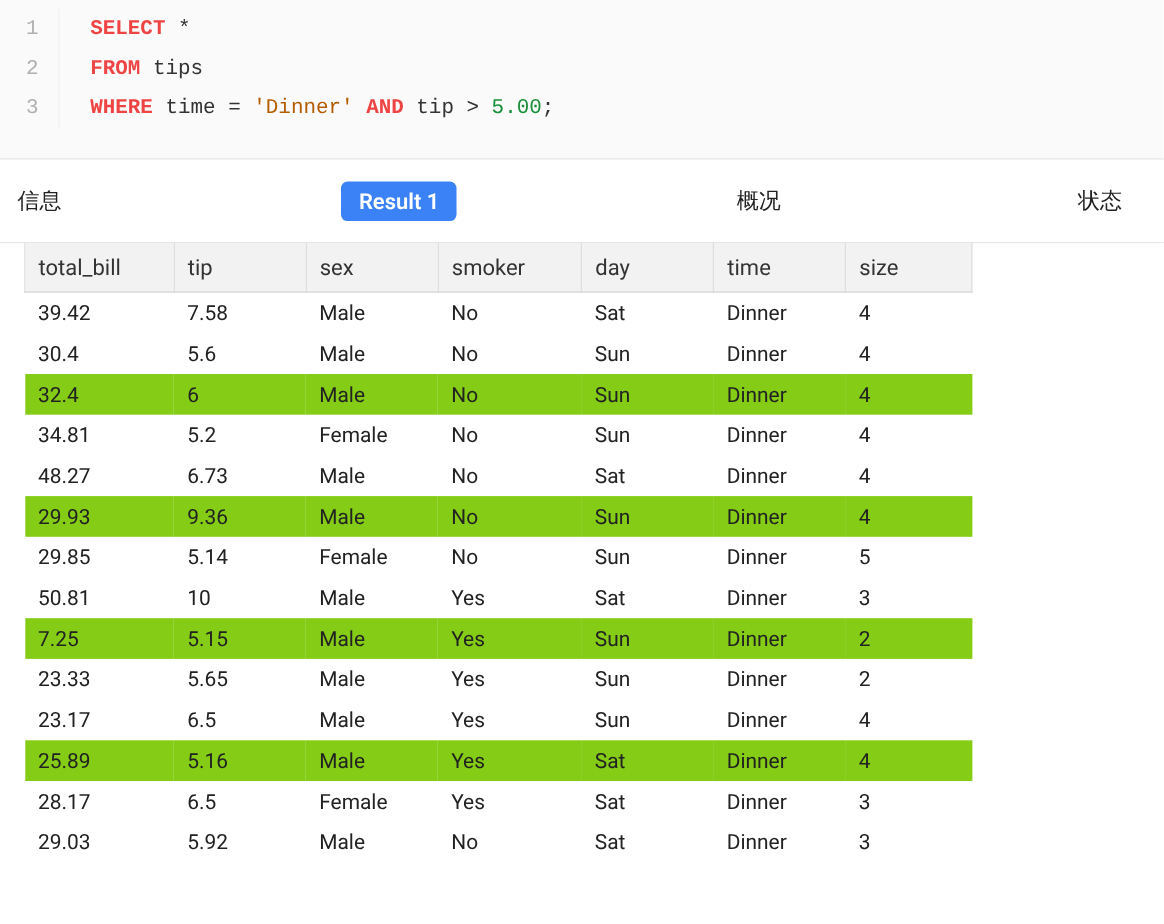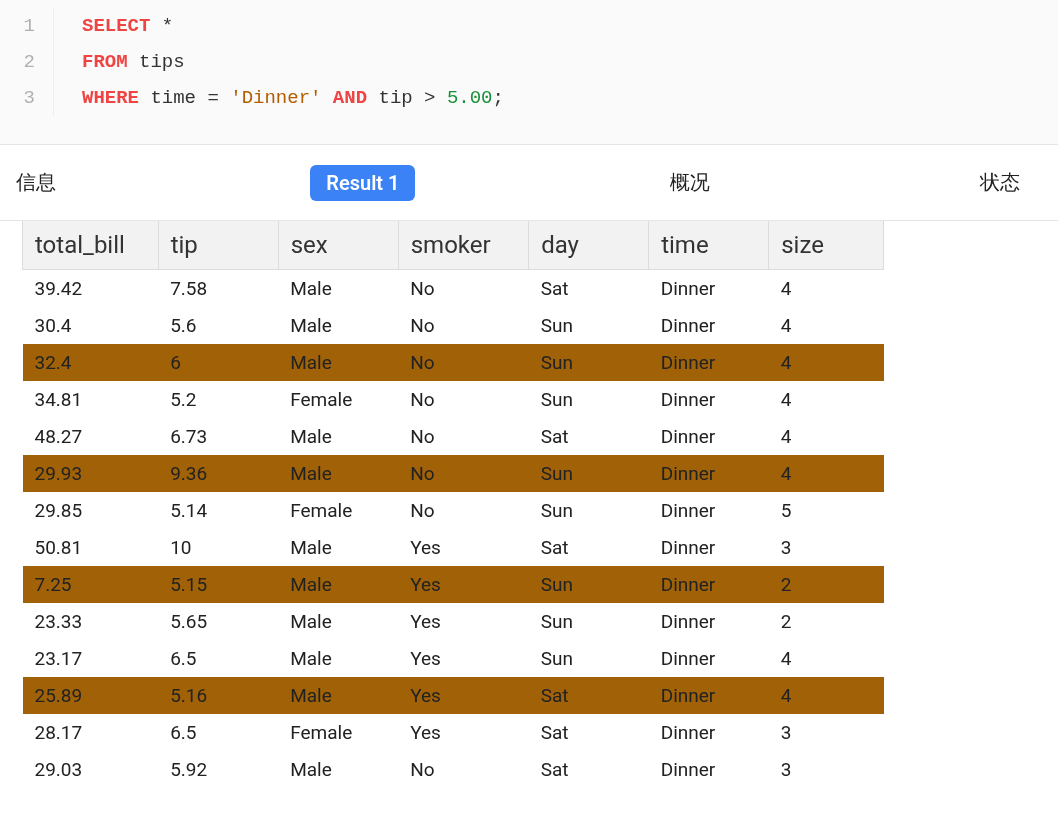--- a/index.html
+++ b/index.html
@@ -71,31 +71,31 @@
   }
   thead th {
     text-align: left;
     font-weight: 400;
     color: #333;
     background: #f2f2f2;
     border-left: 1px solid #dcdcdc;
     border-right: 1px solid #dcdcdc;
     border-bottom: 1px solid #dcdcdc;
     padding: 10px 12px;
-    font-size: 24px;
+    font-size: 20px;
   }
   thead th:first-child { border-left: 1px solid #dcdcdc; }
   tbody td {
     padding: 7px 12px;
     font-size: 19px;
     color: #222;
     border-bottom: none;
   }
   tbody tr:nth-child(3n) {
-    background: #a16207;
+    background: #84cc16;
   }
   .col-total { width: 130px; }
   .col-tip   { width: 115px; }
   .col-sex   { width: 115px; }
   .col-smoker{ width: 125px; }
   .col-day   { width: 115px; }
   .col-time  { width: 115px; }
   .col-size  { width: 110px; }
 </style>
 </head>

